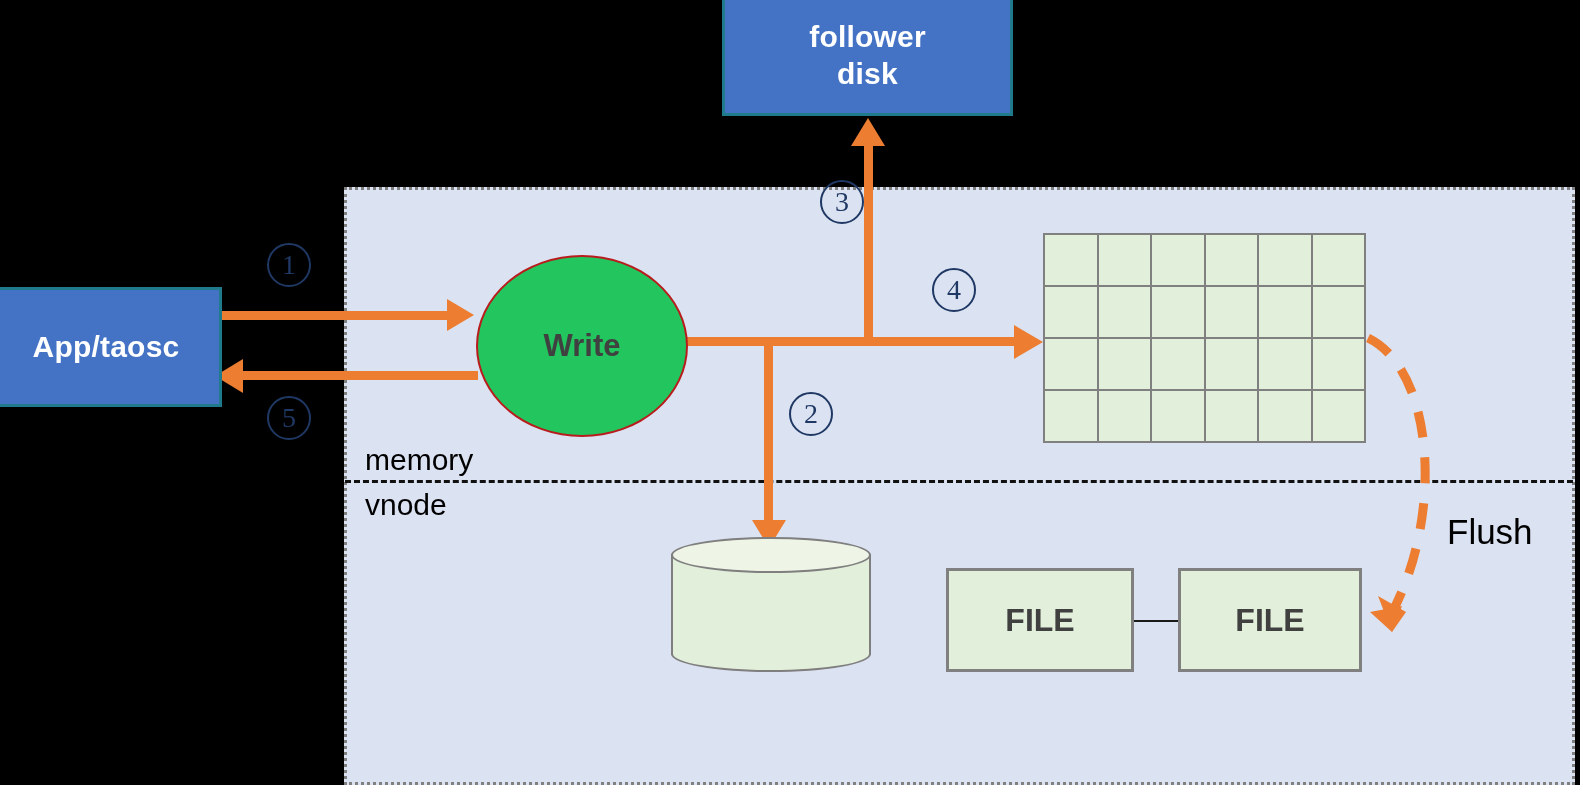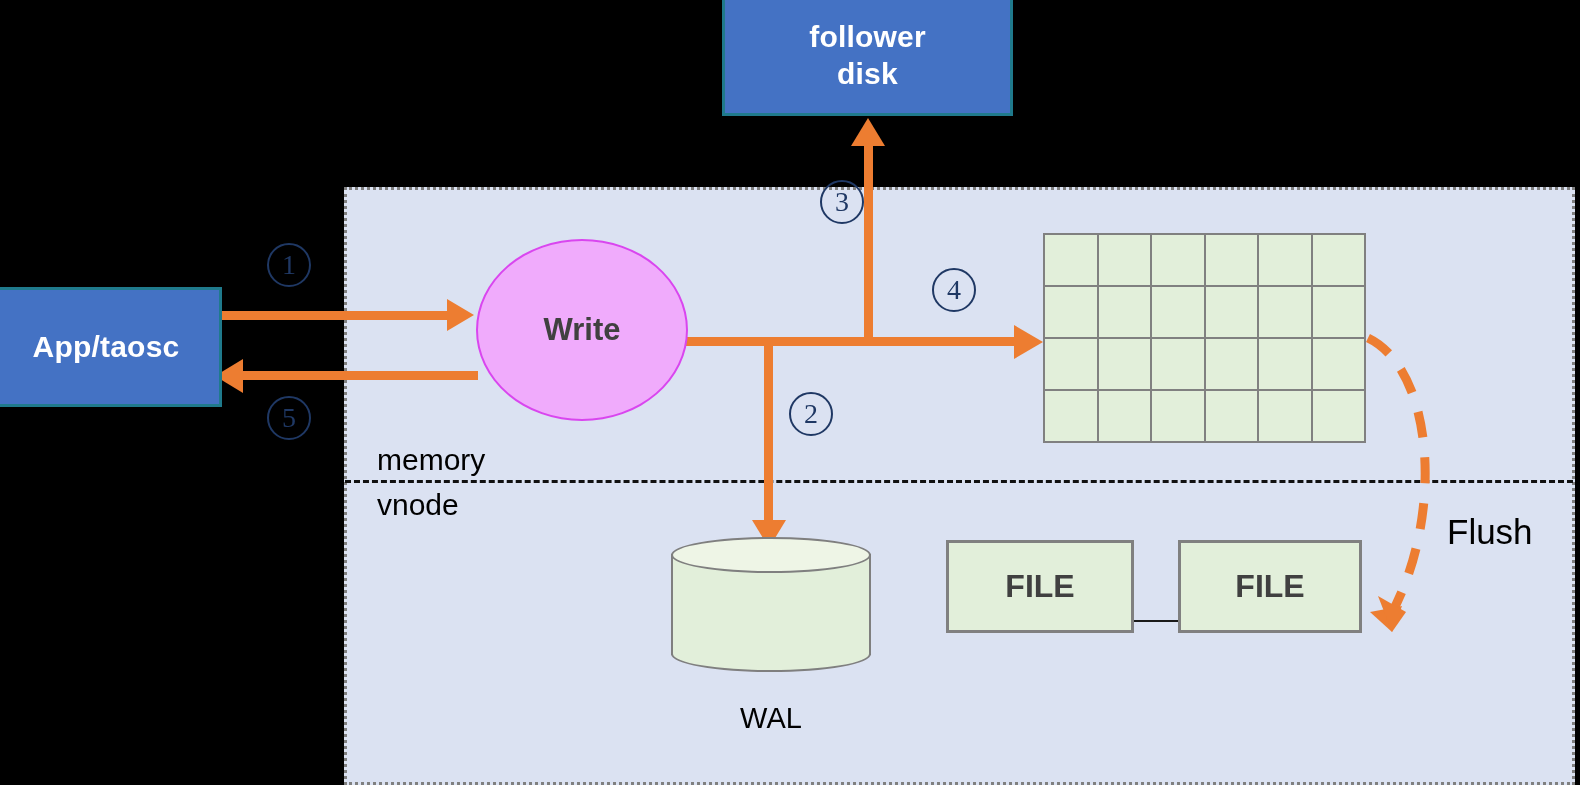--- a/index.html
+++ b/index.html
@@ -55,26 +55,26 @@
     top: -4px;
     width: 291px;
     height: 120px;
     font-size: 30px;
   }
 
   
   #write-circle {
     position: absolute;
     left: 476px;
-    top: 239px;
+    top: 255px;
     width: 212px;
     height: 182px;
     border-radius: 50%;
-    background: #f0abfc;
-    border: 2px solid #d946ef;
+    background: #22c55e;
+    border: 2px solid #b91c1c;
     box-sizing: border-box;
     display: flex;
     align-items: center;
     justify-content: center;
     font-size: 31px;
     font-weight: bold;
     color: #404040;
   }
 
   
@@ -147,22 +147,22 @@
     position: absolute;
     background: #e2efda;
     border: 3px solid #808080;
     box-sizing: border-box;
     display: flex;
     align-items: center;
     justify-content: center;
     font-size: 32px;
     font-weight: bold;
     color: #404040;
-    top: 540px;
-    height: 93px;
+    top: 568px;
+    height: 104px;
   }
   #file-1 { left: 946px; width: 188px; }
   #file-2 { left: 1178px; width: 184px; }
   #file-link {
     position: absolute;
     left: 1134px;
     top: 620px;
     width: 45px;
     height: 2px;
     background: #1a1a1a;
@@ -174,21 +174,20 @@
     left: 345px;
     top: 480px;
     width: 1228px;
     height: 0;
     border-top: 3px dashed #111111;
   }
   .zone-label {
     position: absolute;
     font-size: 30px;
     color: #000000;
-    margin-left: 12px;
   }
   #label-memory { left: 365px; top: 443px; }
   #label-disk   { left: 365px; top: 488px; }
 
   #leader-label {
     position: absolute;
     left: 1325px;
     top: 707px;
     font-size: 29px;
     color: #000000;
@@ -351,21 +350,20 @@
     <div class="cell"></div>
     <div class="cell"></div>
     <div class="cell"></div>
   </div>
 
   <div id="wal-cyl">
     <div class="body"></div>
     <div class="bottom-ellipse"></div>
     <div class="top-ellipse"></div>
   </div>
-  <div id="wal-label">WAL</div>
 
   <div class="file-box" id="file-1">
     <span>FILE</span>
   </div>
   <div id="file-link"></div>
   <div class="file-box" id="file-2">
     <span>FILE</span>
   </div>
 
   <div class="blue-box" id="box-app">

